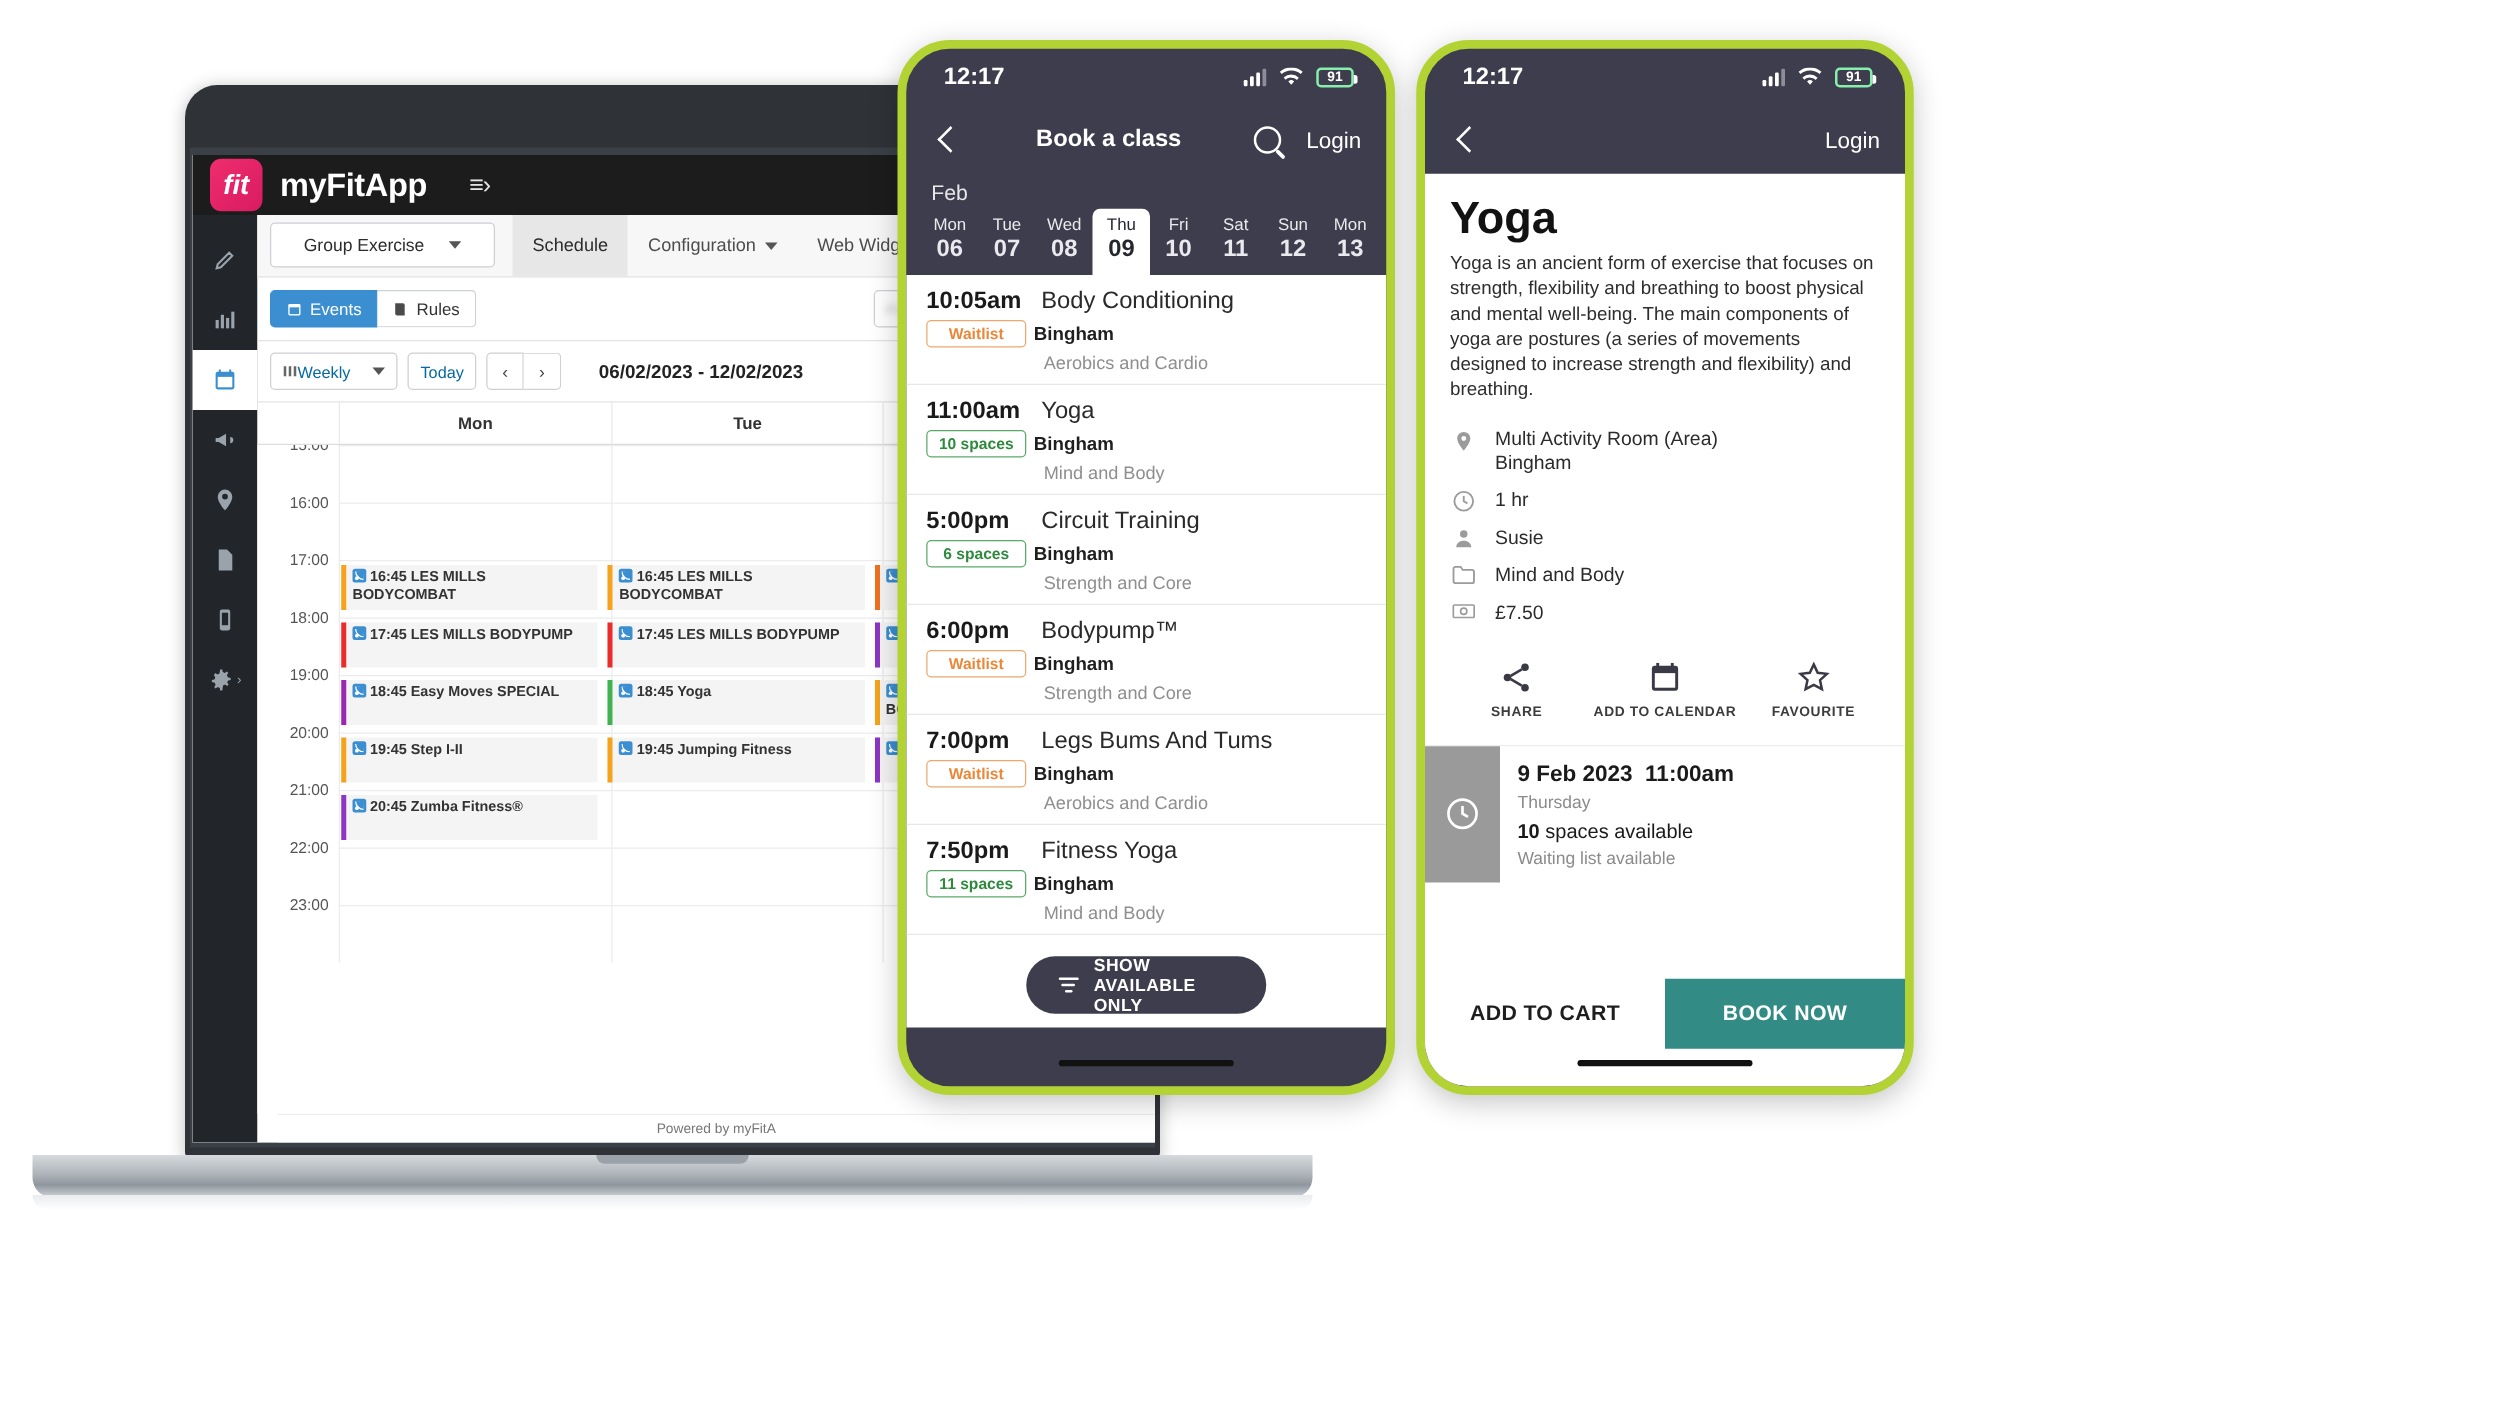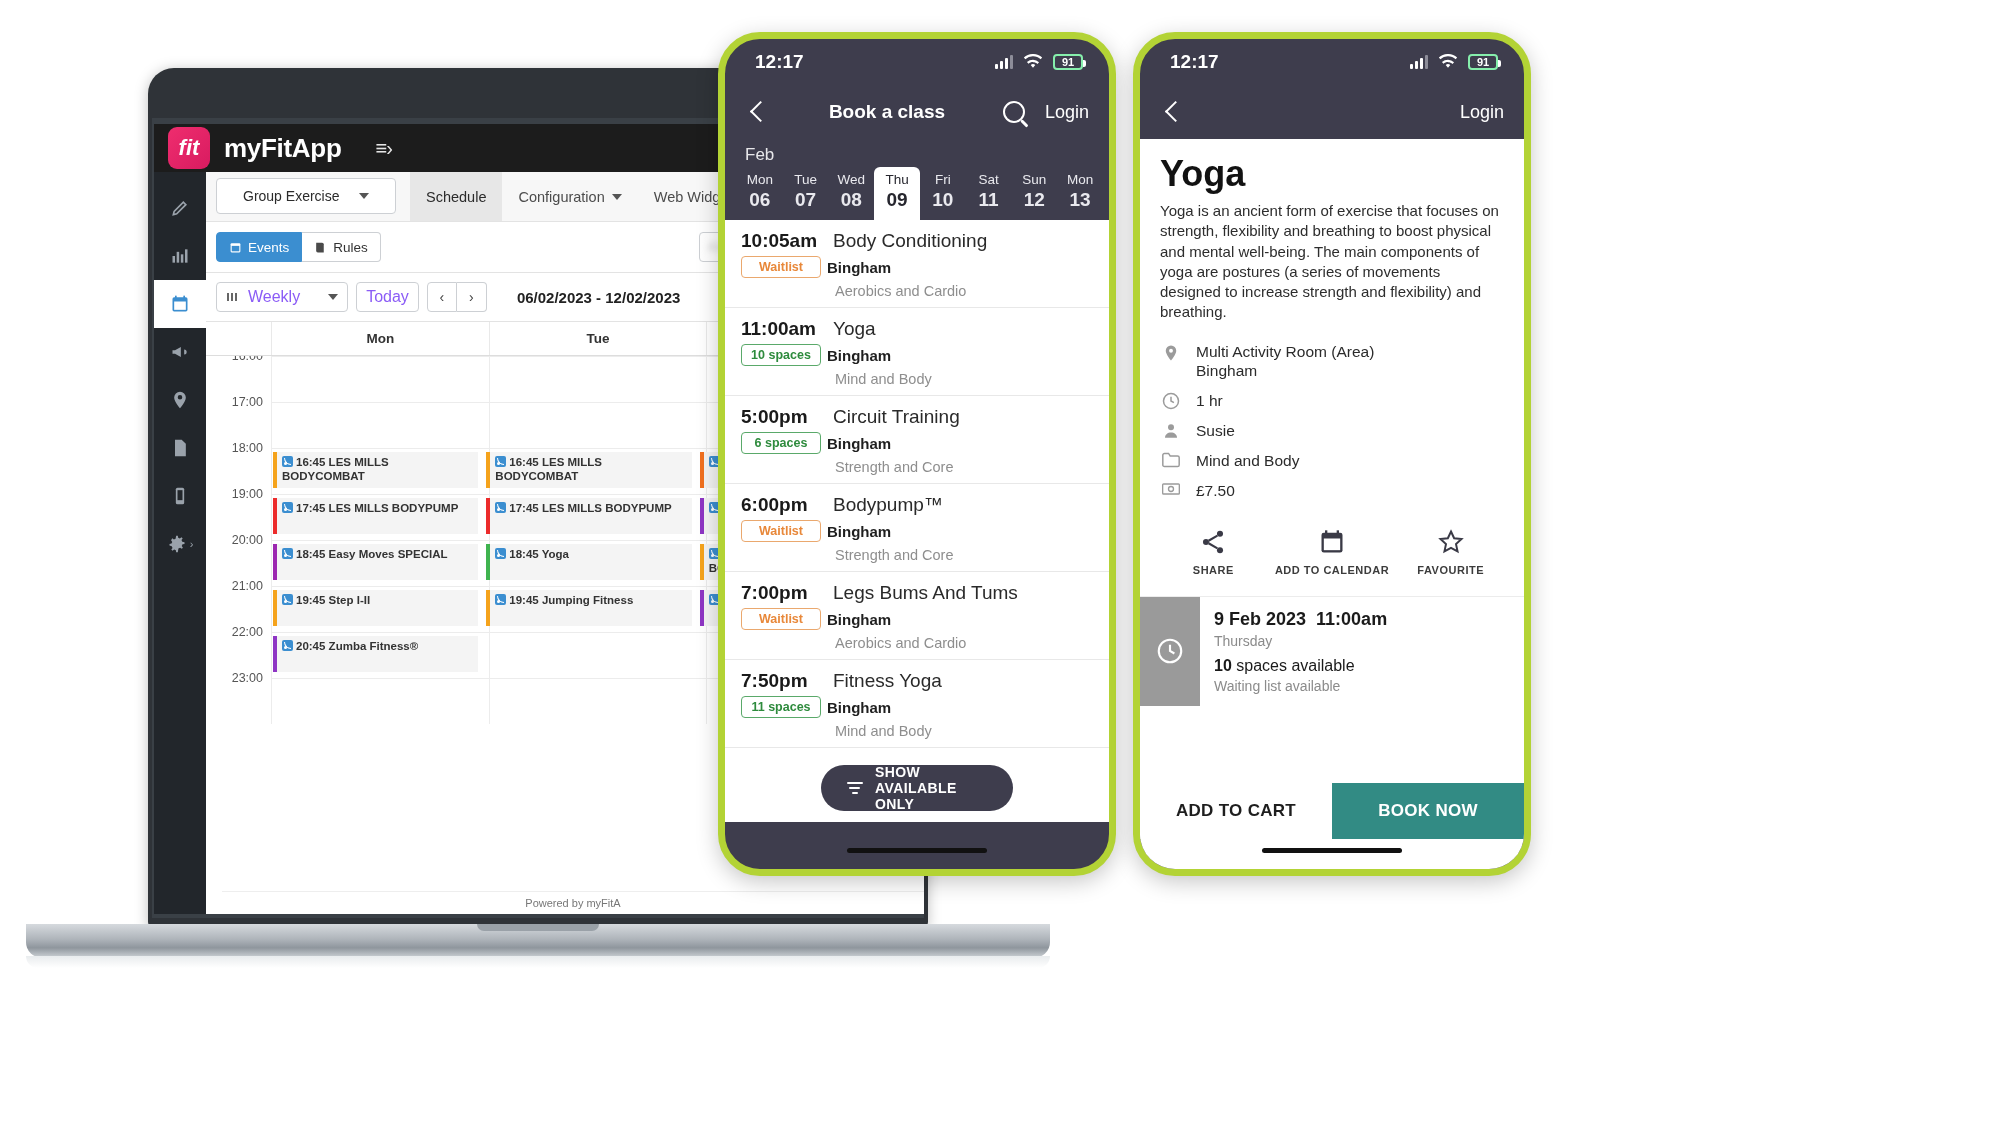--- a/index.html
+++ b/index.html
@@ -73,21 +73,21 @@
         border:1px solid #cdd0d4; background:#fff; color:#333; }
   .btn.first{ border-radius:4px 0 0 4px; }
   .btn.last{ border-radius:0 4px 4px 0; border-left:none; }
   .btn.primary{ background:#3b8ed0; border-color:#3b8ed0; color:#fff; }
   .blurbox{ margin-left:auto; width:215px;height:30px;border:1px solid #cdd0d4;border-radius:4px;background:#fff;
             display:flex;align-items:center;padding:0 8px; }
   .blurtext{ font-size:12px; color:#bdbdbd; filter:blur(3px); letter-spacing:1px;}
 
   .toolbar2{ display:flex; align-items:center; gap:8px; padding:9px 10px; border-bottom:1px solid #e3e3e3; }
   .sel2{ height:30px;border:1px solid #cdd0d4;border-radius:4px;background:#fff;display:flex;align-items:center;
-         gap:10px; padding:0 9px; font-size:16px;color:#8b5cf6; }
+         padding:0 9px; font-size:13px;color:#0369a1; }
   .navbtn{ width:30px;height:30px;border:1px solid #cdd0d4;background:#fff;display:flex;align-items:center;
            justify-content:center;font-size:14px;color:#444; }
   .navbtn.l{border-radius:4px 0 0 4px;}
   .navbtn.r{border-radius:0 4px 4px 0;border-left:none;}
   .daterange{ margin-left:22px; font-size:15px;font-weight:bold;color:#222; }
 
   .cal-head{ display:flex; border-bottom:1px solid #ddd; }
   .cal-gutter{ width:65px; flex:none; }
   .cal-daycol{ flex:1; text-align:center; font-size:13.5px;font-weight:bold;color:#333;padding:9px 0;
                border-left:1px solid #e9e9e9;}
@@ -339,20 +339,26 @@
           <div class="cal-head">
             <div class="cal-gutter"></div>
             <div class="cal-daycol">Mon</div>
             <div class="cal-daycol">Tue</div>
             <div class="cal-daycol">Wed</div>
           </div>
 
           <div class="cal-grid">
             <div class="cal-rows" id="cal-rows">
                 <div class="cal-row">
+                  <div class="g">15:00</div>
+                  <div class="c"></div>
+                  <div class="c"></div>
+                  <div class="c"></div>
+                </div>
+                <div class="cal-row">
                   <div class="g">16:00</div>
                   <div class="c"></div>
                   <div class="c"></div>
                   <div class="c"></div>
                 </div>
                 <div class="cal-row">
                   <div class="g">17:00</div>
                   <div class="c"></div>
                   <div class="c"></div>
                   <div class="c"></div>

